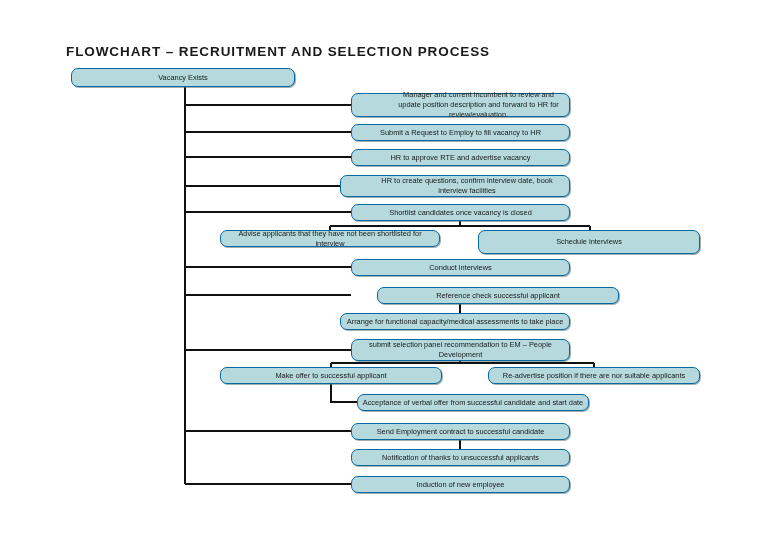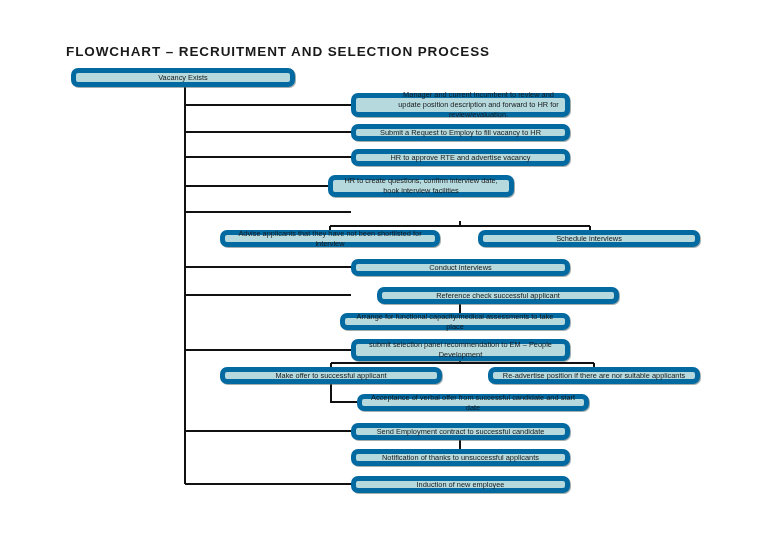--- a/index.html
+++ b/index.html
@@ -30,21 +30,21 @@
     left: 0;
     top: 0;
     width: 768px;
     height: 542px;
     pointer-events: none;
   }
   .node {
     position: absolute;
     box-sizing: border-box;
     background: #b6d9dd;
-    border: 5px solid #0369a1;
+    border: 1px solid #0369a1;
     border-radius: 7px;
     color: #16191a;
     font-size: 7.4px;
     line-height: 1.32;
     text-align: center;
     display: flex;
     align-items: center;
     justify-content: center;
     padding: 1px 4px;
     box-shadow: 1px 1px 0 rgba(90,110,112,0.55);
@@ -100,27 +100,30 @@
   </div>
   <div class="node" style="left:351px; top:93px; width:219px; height:24px;padding-left:40px;">
     <span class="label">Manager and current incumbent to review and update position description and forward to HR for review/evaluation.</span>
   </div>
   <div class="node" style="left:351px; top:124px; width:219px; height:17px;">
     <span class="label">Submit a Request to Employ to fill vacancy to HR</span>
   </div>
   <div class="node" style="left:351px; top:149px; width:219px; height:17px;">
     <span class="label">HR to approve RTE and advertise vacancy</span>
   </div>
-  <div class="node" style="left:328px; top:175px; width:186px; height:22px;">
+  <div class="node" style="left:340px; top:175px; width:230px; height:22px;padding-left:28px;">
     <span class="label">HR to create questions, confirm interview date, book interview facilities</span>
+  </div>
+  <div class="node" style="left:351px; top:204px; width:219px; height:17px;">
+    <span class="label">Shortlist candidates once vacancy is closed</span>
   </div>
   <div class="node" style="left:220px; top:230px; width:220px; height:17px;">
     <span class="label">Advise applicants that they have not been shortlisted for interview</span>
   </div>
-  <div class="node" style="left:478px; top:230px; width:222px; height:17px;">
+  <div class="node" style="left:478px; top:230px; width:222px; height:24px;">
     <span class="label">Schedule interviews</span>
   </div>
   <div class="node" style="left:351px; top:259px; width:219px; height:17px;">
     <span class="label">Conduct interviews</span>
   </div>
   <div class="node" style="left:345px; top:287px; width:242px; height:17px;margin-left:32px;">
     <span class="label">Reference check successful applicant</span>
   </div>
   <div class="node" style="left:340px; top:313px; width:230px; height:17px;">
     <span class="label">Arrange for functional capacity/medical assessments to take place</span>

